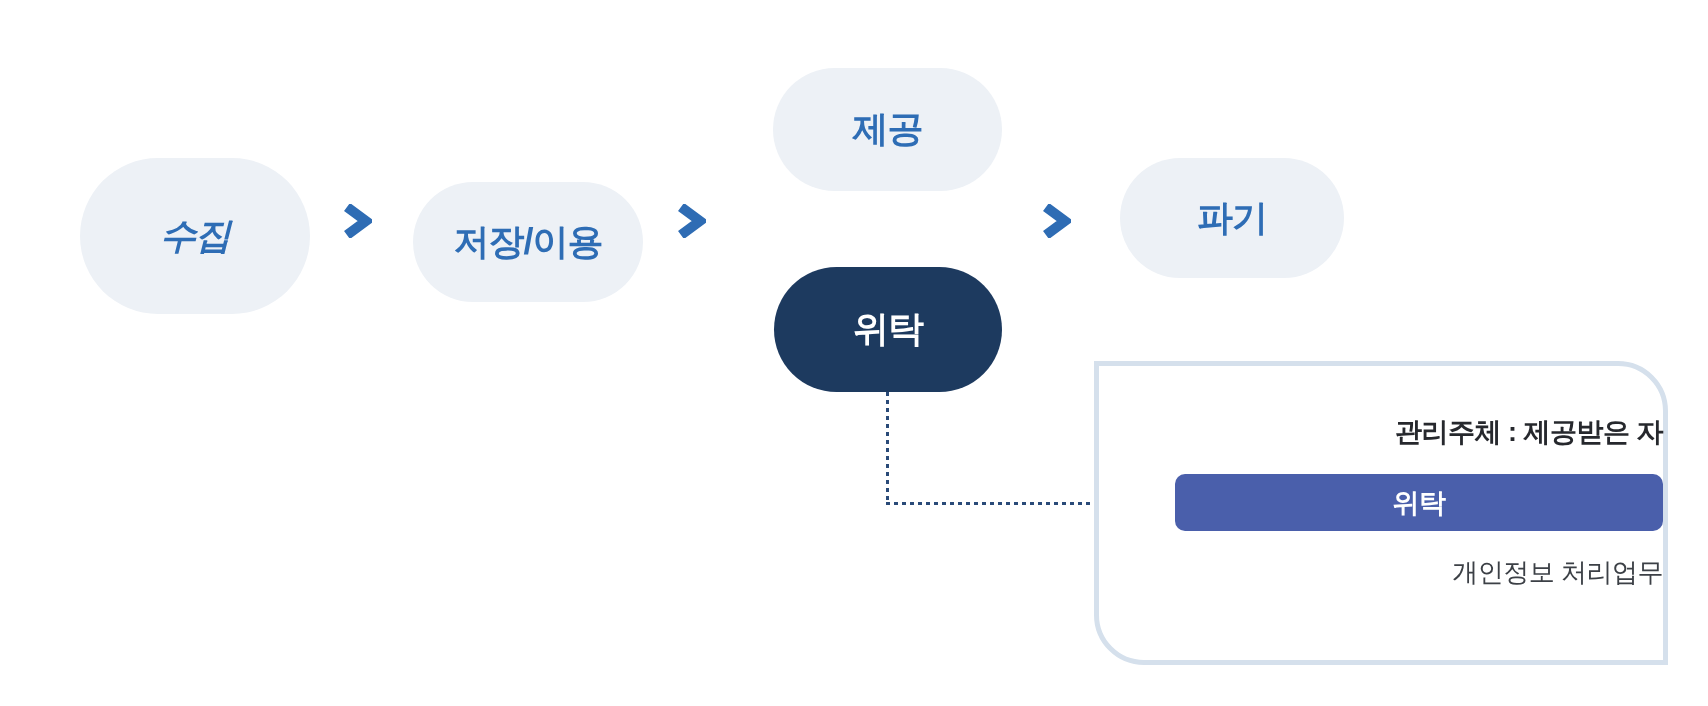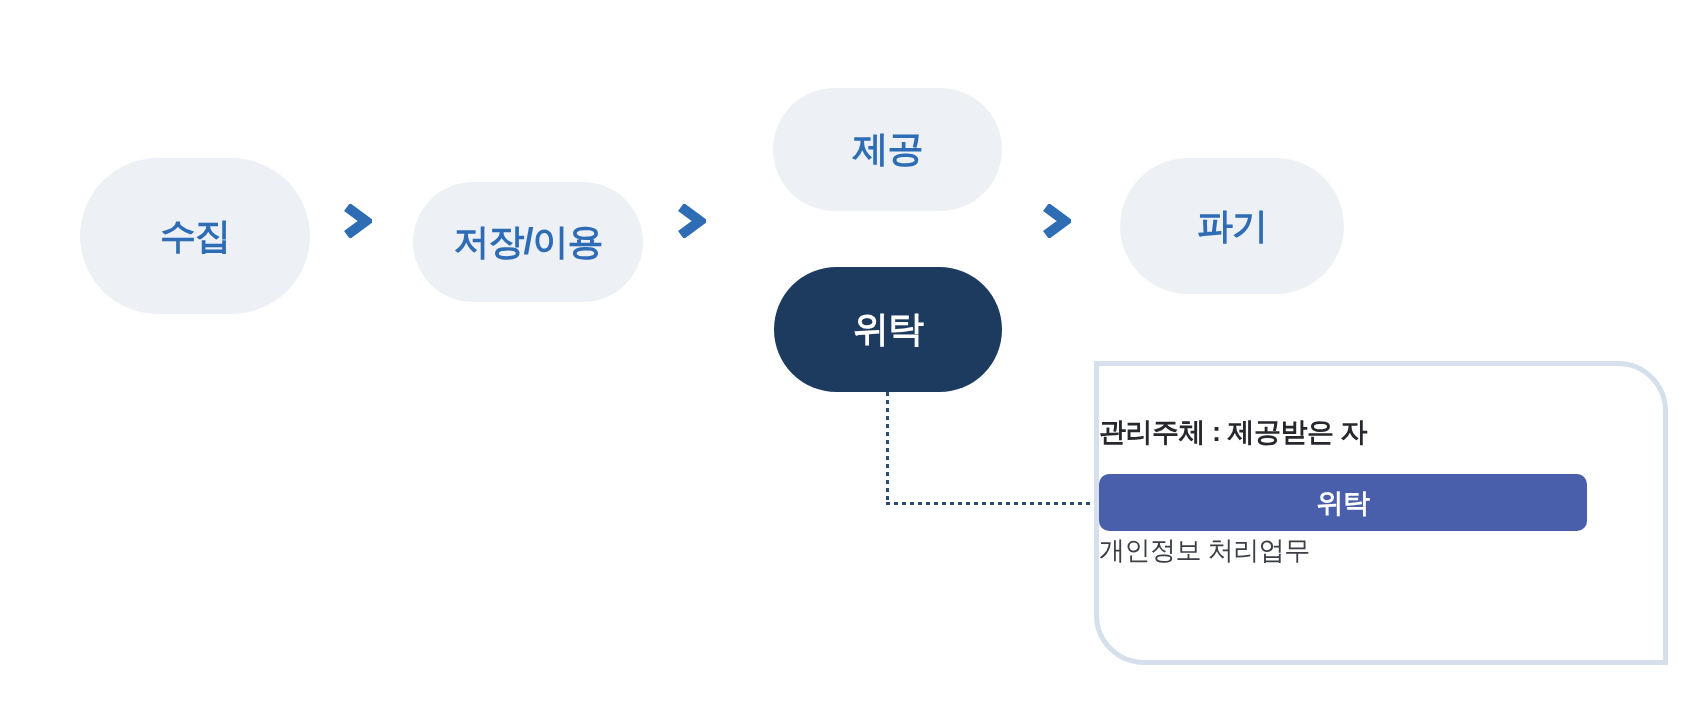--- a/index.html
+++ b/index.html
@@ -29,65 +29,65 @@
   }
   .dot-h {
     position:absolute; height:3px;
     background:repeating-linear-gradient(to right, var(--connector,#2a4a78) 0 4px, transparent 4px 8px);
   }
 
   .callout {
     position:absolute; background:#ffffff;
     border:5px solid var(--callout-border,#d5e0ec);
     border-radius:0 50px 0 50px;
-    display:flex; flex-direction:column; align-items:flex-start;
+    display:flex; flex-direction:column; align-items:flex-end;
     padding-top:50px;
   }
   .callout-title {
     font-size:27px; font-weight:bold; line-height:32px;
     color:var(--callout-title-text,#26282d); letter-spacing:-0.5px;
   }
   .callout-bar {
     margin-top:26px; width:488px; height:57px;
     background:var(--callout-bar-bg,#4a5fab); border-radius:10px;
     color:#ffffff; font-size:27px; font-weight:bold; letter-spacing:-0.5px;
     display:flex; align-items:center; justify-content:center;
   }
   .callout-body {
-    text-align:center;
+    margin-top:22px; text-align:center;
     font-size:26px; line-height:38px; letter-spacing:-0.5px;
     color:var(--callout-body-text,#3c4046);
   }
 </style>
 </head>
 <body>
 
 <div class="canvas">
 
-  <div class="pill light" style="left:80px; top:158px; width:230px; height:156px;">수집</div>
+  <div class="pill light" style="left:80px; top:158px; width:230px; height:156px;font-style:italic;">수집</div>
 
   <svg class="chev" style="left:342px; top:204px;" width="30" height="34" viewBox="0 0 30 34">
     <polyline points="5,3 24,17 5,31"></polyline>
   </svg>
 
   <div class="pill light" style="left:413px; top:158px; width:230px; height:120px;margin-top:24px;">저장/이용</div>
 
   <svg class="chev" style="left:676px; top:204px;" width="30" height="34" viewBox="0 0 30 34">
     <polyline points="5,3 24,17 5,31"></polyline>
   </svg>
 
-  <div class="pill light" style="left:773px; top:88px; width:229px; height:123px;">제공</div>
+  <div class="pill light" style="left:773px; top:68px; width:229px; height:123px;">제공</div>
 
   <div class="pill dark" style="left:774px; top:267px; width:228px; height:125px;">위탁</div>
 
   <svg class="chev" style="left:1041px; top:204px;" width="30" height="34" viewBox="0 0 30 34">
     <polyline points="5,3 24,17 5,31"></polyline>
   </svg>
 
-  <div class="pill light" style="left:1120px; top:158px; width:224px; height:136px;text-align:center;">파기</div>
+  <div class="pill light" style="left:1120px; top:158px; width:224px; height:120px;text-align:center;">파기</div>
 
   <div class="dot-v" style="left:886px; top:392px; height:112px;"></div>
   <div class="dot-h" style="left:886px; top:502px; width:208px;"></div>
 
   <div class="callout" style="left:1094px; top:361px; width:574px; height:304px;">
     <div class="callout-title">관리주체 : 제공받은 자</div>
     <div class="callout-bar">위탁</div>
     <div class="callout-body">
       <div>개인정보 처리업무</div>
     </div>

